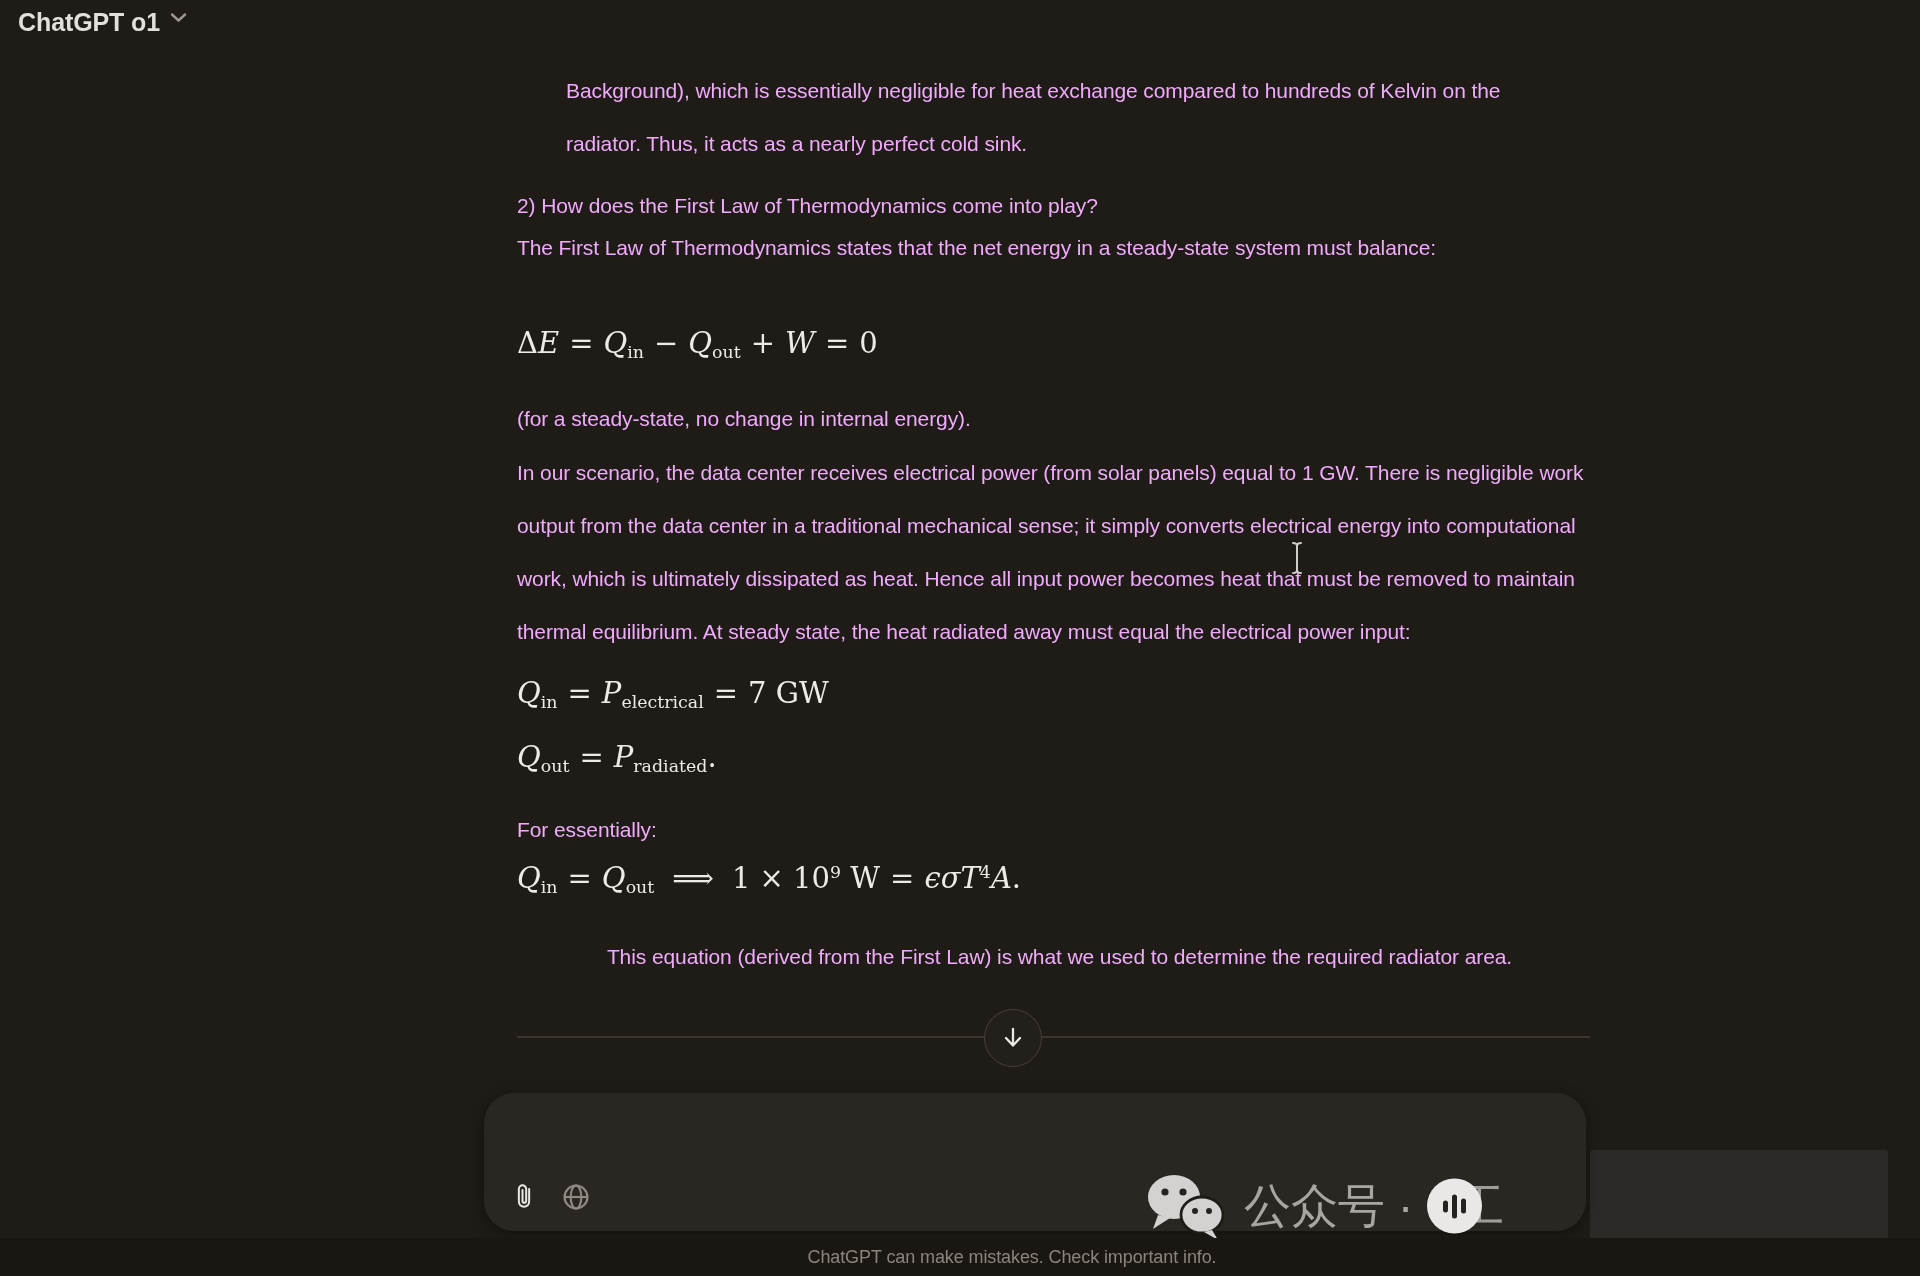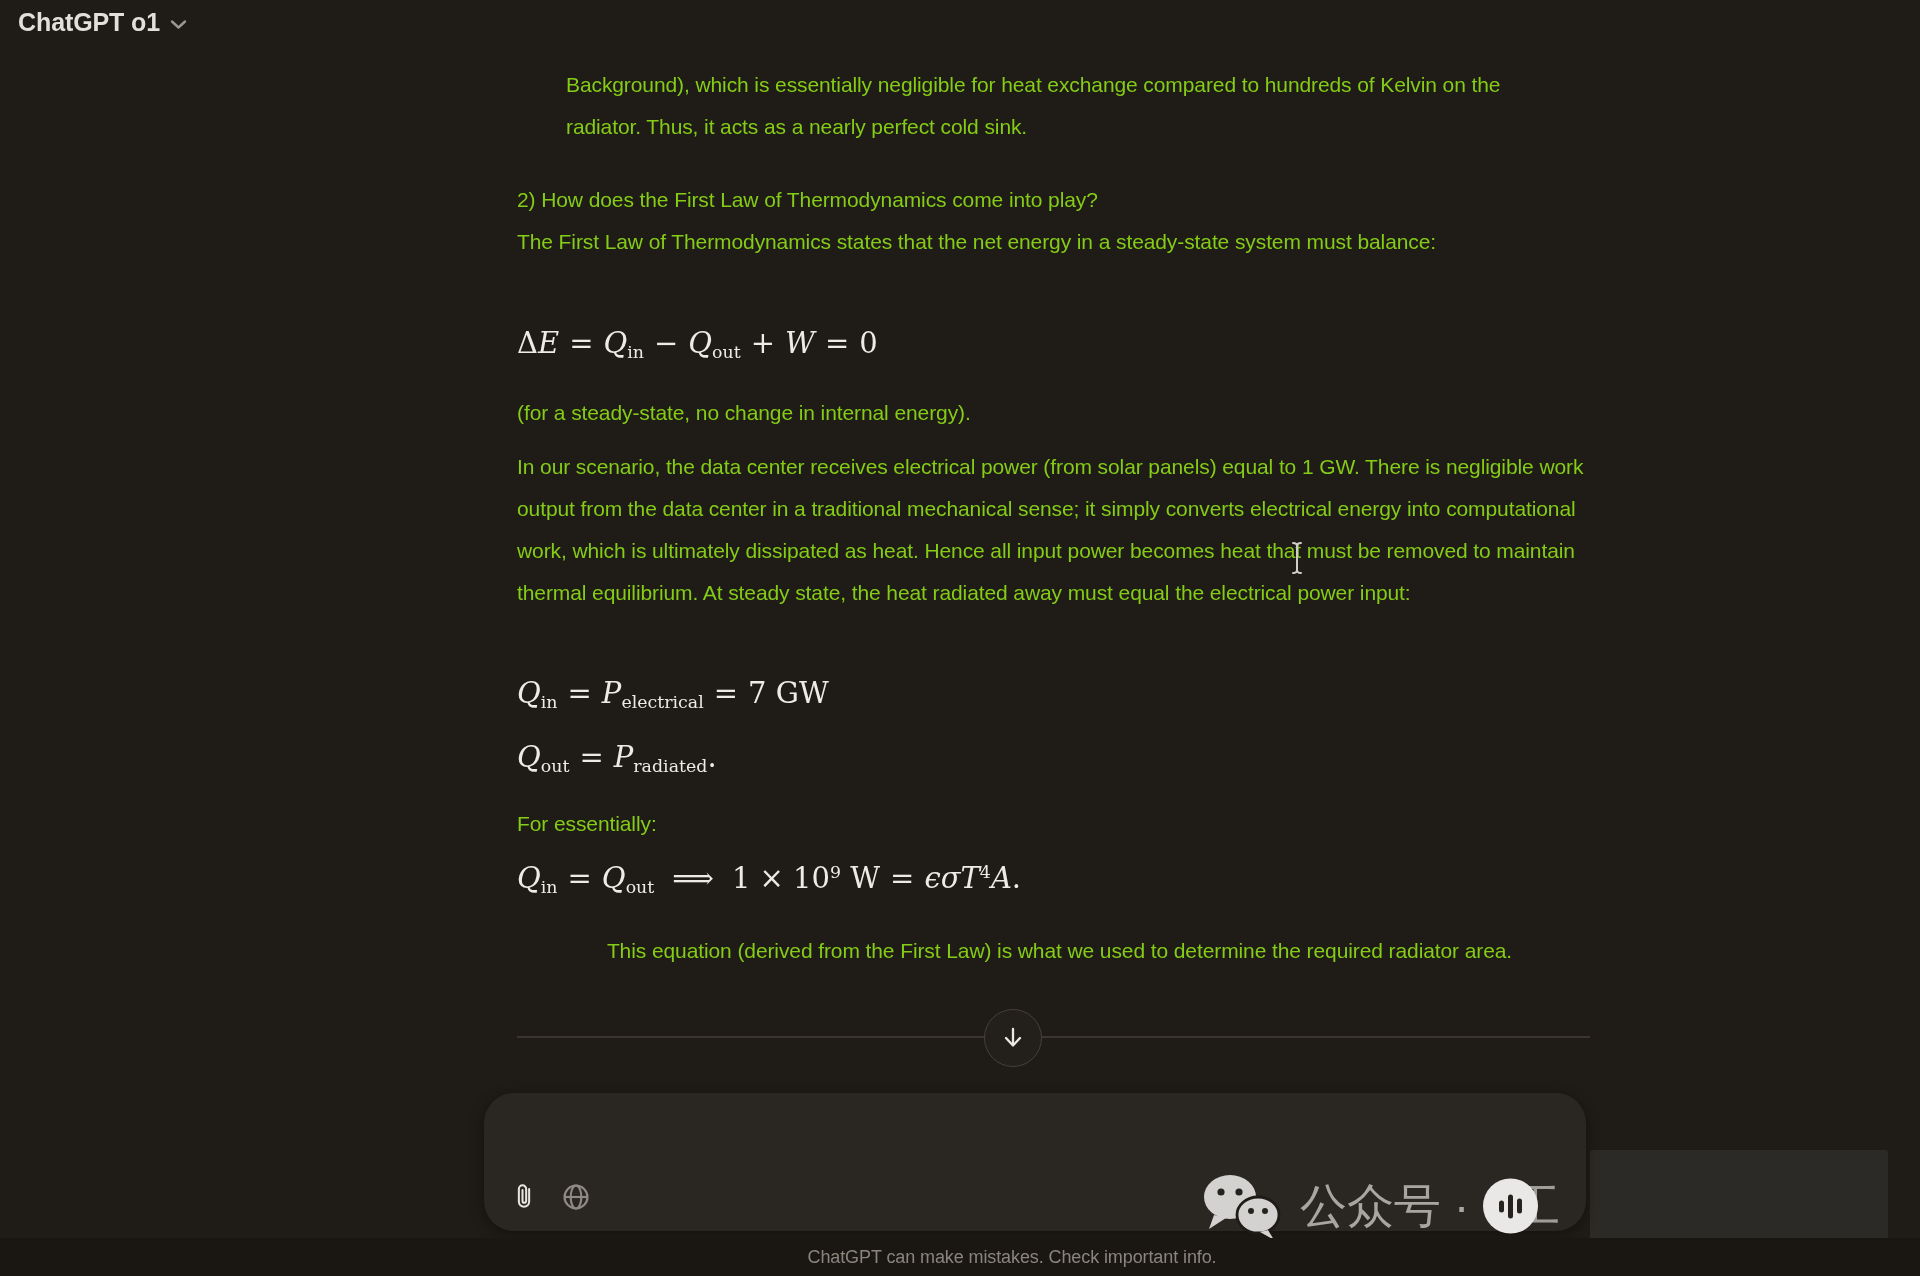--- a/index.html
+++ b/index.html
@@ -1,24 +1,24 @@
 <!DOCTYPE html>
 <html><head>
 <meta charset="utf-8">
 <style>
   html,body{margin:0;padding:0;background:#1f1b16;width:1920px;height:1276px;overflow:hidden;}
   body{font-family:"Liberation Sans",sans-serif;color:#ecebe8;position:relative;letter-spacing:-0.1px;}
 
   
-  .header{position:absolute;left:18px;top:8px;display:flex;align-items:center;gap:10px;cursor:pointer;}
+  .header{position:absolute;left:18px;top:8px;display:flex;gap:10px;cursor:pointer;}
   .header .title{font-size:25px;font-weight:bold;color:#e2e0dd;}
   .header svg{margin-top:4px;}
 
   
-  .msg{position:absolute;font-size:21px;line-height:42px;color:#84cc16;}
+  .msg{position:absolute;font-size:21px;line-height:53px;color:#f0abfc;}
   .col{left:517px;width:1085px;}
   .indent{left:566px;width:990px;}
   .bold{font-weight:normal;}
   .nowrap{white-space:nowrap;}
 
   
   .eq{position:absolute;left:517px;width:1073px;
       font-family:"DejaVu Serif","Liberation Serif",serif;font-size:29px;color:#edebe8;letter-spacing:0;}
   .eq .mi{font-style:italic;}
   .eq .mn{font-style:normal;}
@@ -41,21 +41,21 @@
   .composer .tools{position:absolute;left:26px;bottom:18px;display:flex;align-items:center;gap:22px;}
   .icon-btn{background:none;border:none;padding:0;cursor:pointer;display:flex;align-items:center;}
 
   
   .footer-band{position:absolute;left:0;top:1238px;width:1920px;height:38px;background:#1a1713;}
   .footer-text{position:absolute;left:1012px;top:1247px;transform:translateX(-50%);
       white-space:nowrap;font-size:18px;color:#8a857c;}
 
   
   .wm-backing{position:absolute;left:1590px;top:1150px;width:298px;height:108px;background:#2b2a27;border-radius:3px;}
-  .watermark{position:absolute;left:1200px;top:1156px;height:100px;display:flex;align-items:center;
+  .watermark{position:absolute;left:1144px;top:1156px;height:100px;display:flex;align-items:center;
       font-size:47px;color:#a7a6a3;white-space:nowrap;}
   .watermark .wm-text{margin-left:18px;}
   .wm-logo-wrap{position:relative;display:inline-block;margin:0 2px 0 44px;}
   .wm-char{color:#9e9d9a;}
   .wm-circle{position:absolute;left:-30px;top:50%;transform:translateY(-50%);width:55px;height:55px;border-radius:50%;
       background:#e9e8e6;display:flex;align-items:center;justify-content:center;gap:4px;}
   .wm-circle i{display:block;width:5px;border-radius:3px;background:#26231f;}
   .wm-bar1{height:12px;} .wm-bar2{height:24px;} .wm-bar3{height:15px;}
 
   

